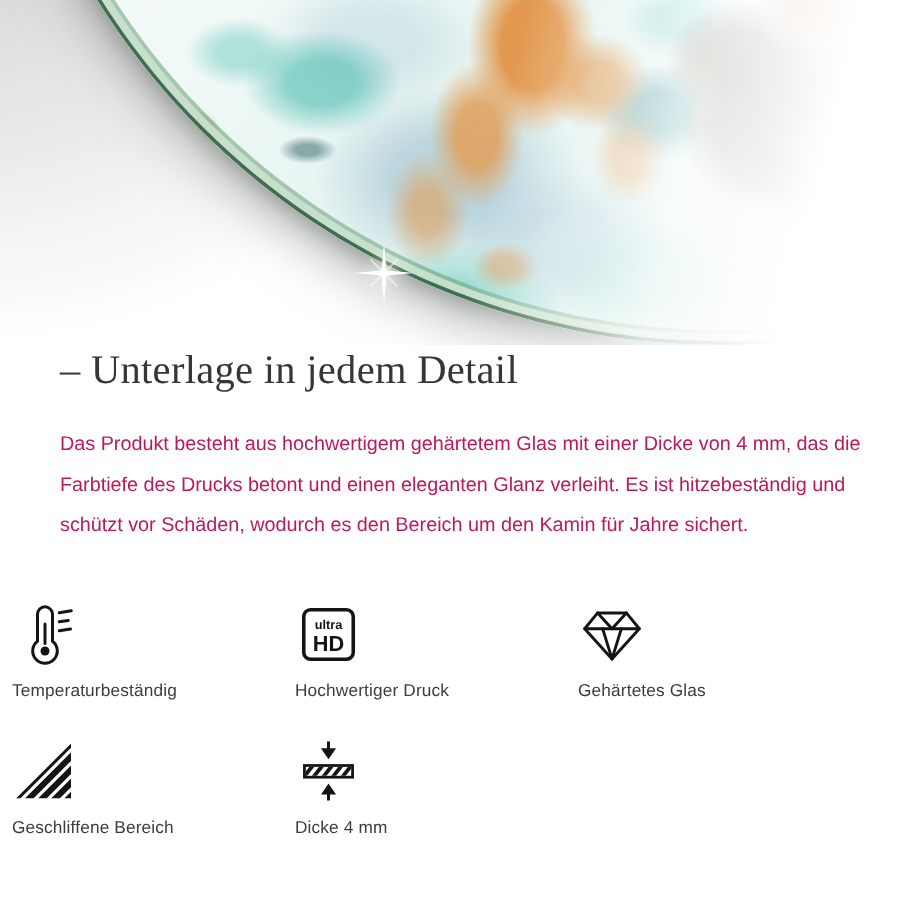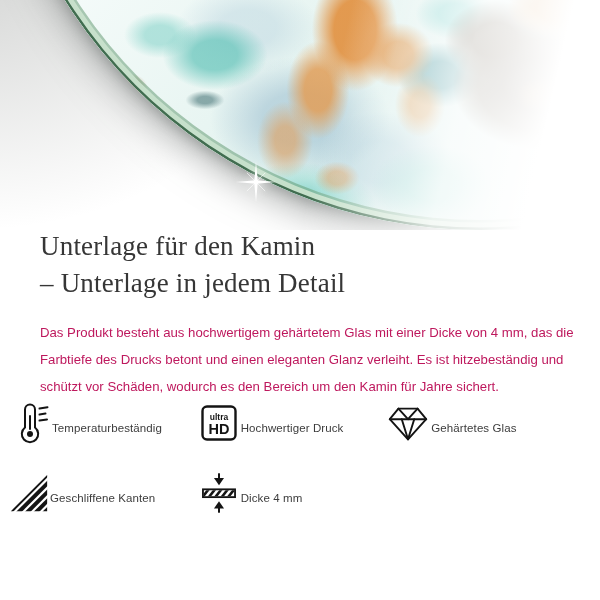--- a/index.html
+++ b/index.html
@@ -69,21 +69,21 @@
     font-size:27px; line-height:37px; color:#363636; letter-spacing:.2px;
   }
   .desc { margin-top:17px; font-size:13.2px; line-height:27px; color:#be185d; }
   .desc div { white-space:nowrap; }
 
   
   .features {
     position:absolute; left:8px; top:400px; width:566px;
     display:grid; grid-template-columns:repeat(3,1fr); row-gap:24px;
   }
-  .feature { display:flex; flex-direction:row; align-items:center; }
+  .feature { display:flex; flex-direction:column; align-items:flex-start; }
   .ficon { height:46px; display:flex; align-items:center; justify-content:center; }
   .flabel { margin-top:9px; font-size:11.5px; color:#3c3c3c; letter-spacing:.1px; }
   .ico { stroke:#141414; fill:none; stroke-width:2; stroke-linecap:round; stroke-linejoin:round; }
   .ico .fill { fill:#141414; stroke:none; }
   .badge-small { font-size:8.5px; font-weight:700; fill:#141414; }
   .badge-big { font-size:14.5px; font-weight:700; fill:#141414; }
 </style>
 </head>
 <body>
 
@@ -103,21 +103,20 @@
       <g stroke="#ffffff" stroke-width="1" opacity="0.65">
         <line x1="14" y1="14" x2="34" y2="34"></line>
         <line x1="14" y1="34" x2="34" y2="14"></line>
       </g>
     </svg>
     <div class="fade"></div>
   </div>
 
   <div class="content">
     <div class="headline">
-      <div>Unterlage für den Kamin</div>
       <div>– Unterlage in jedem Detail</div>
     </div>
     <div class="desc">
       <div>Das Produkt besteht aus hochwertigem gehärtetem Glas mit einer Dicke von 4 mm, das die</div>
       <div>Farbtiefe des Drucks betont und einen eleganten Glanz verleiht. Es ist hitzebeständig und</div>
       <div>schützt vor Schäden, wodurch es den Bereich um den Kamin für Jahre sichert.</div>
     </div>
   </div>
 
   <div class="features">
@@ -171,21 +170,21 @@
             </defs>
           <g clip-path="url(#tri)" stroke="#141414" stroke-width="4.6">
             <line x1="-4" y1="52" x2="52" y2="-4"></line>
             <line x1="6" y1="52" x2="52" y2="6"></line>
             <line x1="16" y1="52" x2="52" y2="16"></line>
             <line x1="26" y1="52" x2="52" y2="26"></line>
             <line x1="36" y1="52" x2="52" y2="36"></line>
           </g>
         </svg>
       </div>
-      <div class="flabel">Geschliffene Kanten</div>
+      <div class="flabel">Geschliffene Bereich</div>
     </div>
 
     <div class="feature">
       <div class="ficon">
         <svg width="44" height="46" viewBox="0 0 48 48">
           <defs>
               <clipPath id="bar">
                 <rect x="7.5" y="21" width="33" height="6.5"></rect>
               </clipPath>
             </defs>

